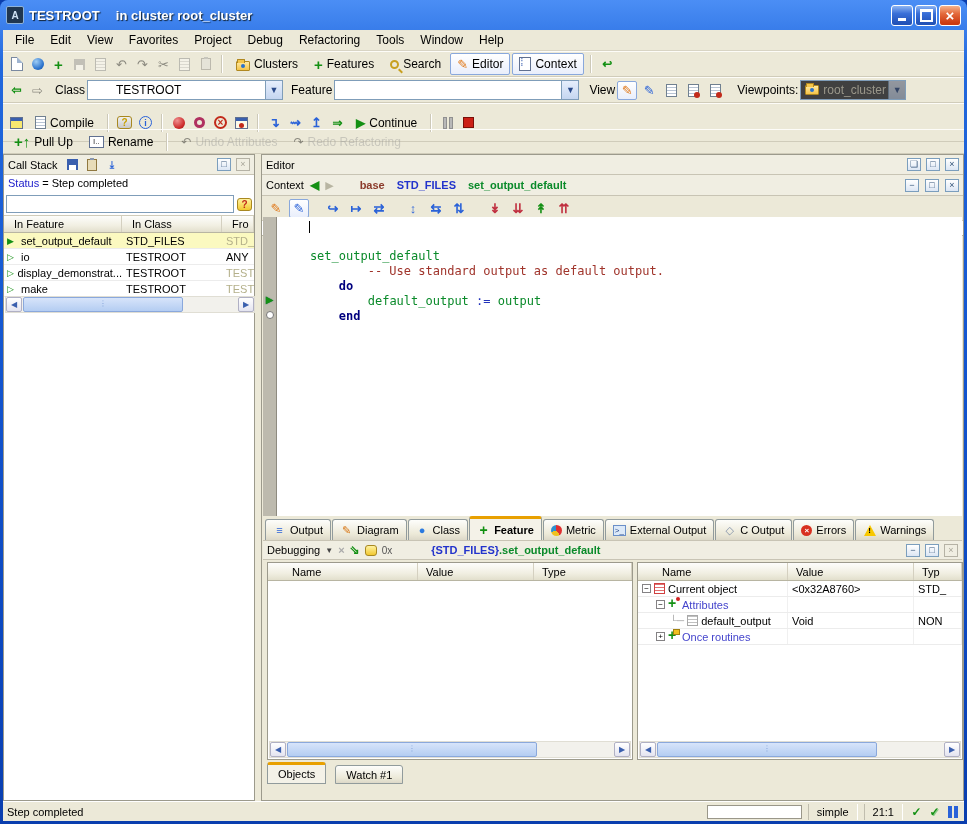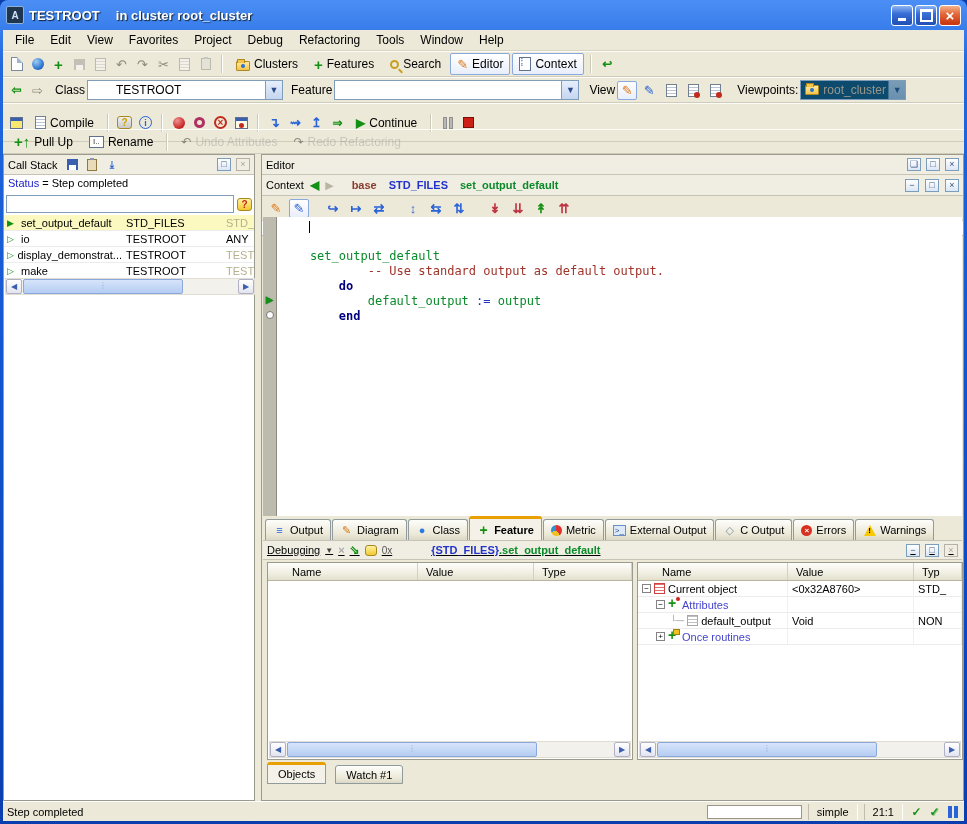--- a/index.html
+++ b/index.html
@@ -72,21 +72,21 @@
   .greenarrow { color:#149014; font-weight:bold; font-size:12px; }
   .bluearrow { color:#2a62d8; font-weight:bold; }
   .qbubble { width:15px; height:13px; background:linear-gradient(#fff2a0,#f2c830); border:1px solid #a88820; border-radius:3px;
              color:#c22a1a; font-size:10px; font-weight:bold; display:flex; align-items:center; justify-content:center; }
   .renbox { width:15px; height:12px; border:1px solid #607090; background:#fff; font-size:8px; color:#333; display:flex; align-items:center; justify-content:center; }
 
   .combo { display:inline-flex; height:20px; border:1px solid #7f9db9; background:#fff; align-items:center; }
   .combo .cval { font-size:12px; padding-left:28px; flex:1; white-space:nowrap; overflow:hidden; }
   .combo .cbtn { width:17px; height:100%; border-left:1px solid #7f9db9; background:linear-gradient(#e6eefc,#c5d6f0);
                  display:flex; align-items:center; justify-content:center; color:#2a4a8a; font-size:9px; }
-  .combo.disabled { background:#0c4a6e; color:#9a978a; }
+  .combo.disabled { background:#404040; color:#9a978a; }
   .combo.disabled .cval { color:#9a978a; display:flex; align-items:center; gap:4px; padding-left:4px; }
 
   
   .main { position:absolute; left:0; right:0; top:124px; bottom:20px; background:#ece9d8; }
   .vsplit { position:absolute; left:252px; width:6px; top:0; bottom:0; }
 
   .ptitle { height:20px; background:#f0eee2; border-bottom:1px solid #c8c4b4; display:flex; align-items:center; gap:5px; padding:0 4px; font-size:11px; }
   .ptitle .pt-name { margin-right:2px; }
   .wbtn { width:14px; height:13px; border:1px solid #7b9ebd; background:linear-gradient(#fff,#dce6f4); color:#35557a;
           display:inline-flex; align-items:center; justify-content:center; font-size:9px; line-height:1; }
@@ -156,21 +156,21 @@
   .ti-external-output { background:#dce9f8; border:1px solid #6a8fc8; width:13px; height:11px; font-size:8px; color:#2a4a8a; }
   .ti-external-output::before { content:">_"; }
   .ti-c-output::before { content:"◇"; color:#8090a8; }
   .ti-errors { background:#d83020; border-radius:50%; width:11px; height:11px; color:#fff; font-size:8px; font-weight:bold; }
   .ti-errors::before { content:"\00d7"; }
   .ti-warnings::before { content:""; border-left:6px solid transparent; border-right:6px solid transparent; border-bottom:11px solid #f8c800; }
   .ti-warnings::after { content:"!"; position:absolute; font-size:8px; font-weight:bold; color:#000; left:5px; top:2px; }
 
   
   .dbg { position:absolute; left:1px; right:1px; top:386px; bottom:1px; background:#ece9d8; }
-  .dbg-title { height:19px; background:#f0eee2; border-bottom:1px solid #c8c4b4; display:flex; align-items:center; gap:5px; padding:0 4px; font-size:11px;text-decoration:underline; }
+  .dbg-title { height:19px; background:#f0eee2; border-bottom:1px solid #c8c4b4; display:flex; align-items:center; gap:5px; padding:0 4px; font-size:11px; }
   .dbg-ctx { margin-left:34px; font-weight:bold; }
   .dbg-ctx .cls { color:#2233cc; } .dbg-ctx .ftr { color:#0a8a2a; }
   .dtable { position:absolute; top:21px; height:198px; background:#fff; border:1px solid #9c9a8c; }
   .dtable.left { left:4px; width:366px; }
   .dtable.right { left:374px; width:326px; }
   .dt-head { display:grid; height:18px; background:linear-gradient(#fdfdfb,#f1efe2 60%,#e2dfcc); border-bottom:1px solid #b8b5a2; font-size:11px; align-items:center; }
   .dtable.left .dt-head, .dtable.left .dt-row { grid-template-columns:150px 116px 1fr; }
   .dtable.right .dt-head, .dtable.right .dt-row { grid-template-columns:150px 126px 1fr; }
   .dt-head div { padding-left:24px; border-right:1px solid #d4d0c0; height:100%; display:flex; align-items:center; }
   .dt-head div + div { padding-left:8px; }
@@ -422,20 +422,25 @@
           <span class="wbtn">□</span>
           <span class="wbtn gray">×</span>
         </div>
         <div class="cs-status">
           <span class="st-key">Status</span><span> = Step completed</span>
         </div>
         <div class="cs-inputrow">
           <input class="cs-input" value="" style="">
           <span class="qbubble">?</span>
         </div>
+        <div class="cs-head">
+          <div>In Feature</div>
+          <div>In Class</div>
+          <div>Fro</div>
+        </div>
         <div id="cs-rows">
             <div class="cs-row cur">
               <div class="cs-c1">
                 <span class="tri">▶</span>
                 <span>set_output_default</span>
               </div>
               <div class="cs-c2">STD_FILES</div>
               <div class="cs-c3 mut">STD_</div>
             </div>
             <div class="cs-row">
@@ -477,21 +482,21 @@
           <span class="pt-name">Editor</span>
           <span class="pt-sp"></span>
           <span class="wbtn">❏</span>
           <span class="wbtn">□</span>
           <span class="wbtn">×</span>
         </div>
         <div class="ctxbar">
           <span>Context</span>
           <span class="greenarrow">◀</span>
           <span style="color:#b8b5a2">▶</span>
-          <span id="crumbs" style="display:flex;gap:12px;margin-left:12px">
+          <span id="crumbs" style="display:flex;gap:12px;margin-left:20px">
               <span class="crumb" style="color: rgb(139, 58, 42);">base</span>
               <span class="crumb" style="color: rgb(34, 51, 204);">STD_FILES</span>
               <span class="crumb" style="color: rgb(10, 138, 42);">set_output_default</span>
             </span>
           <span class="pt-sp"></span>
           <span class="wbtn">−</span>
           <span class="wbtn">□</span>
           <span class="wbtn">×</span>
         </div>
         <div class="edtb">

